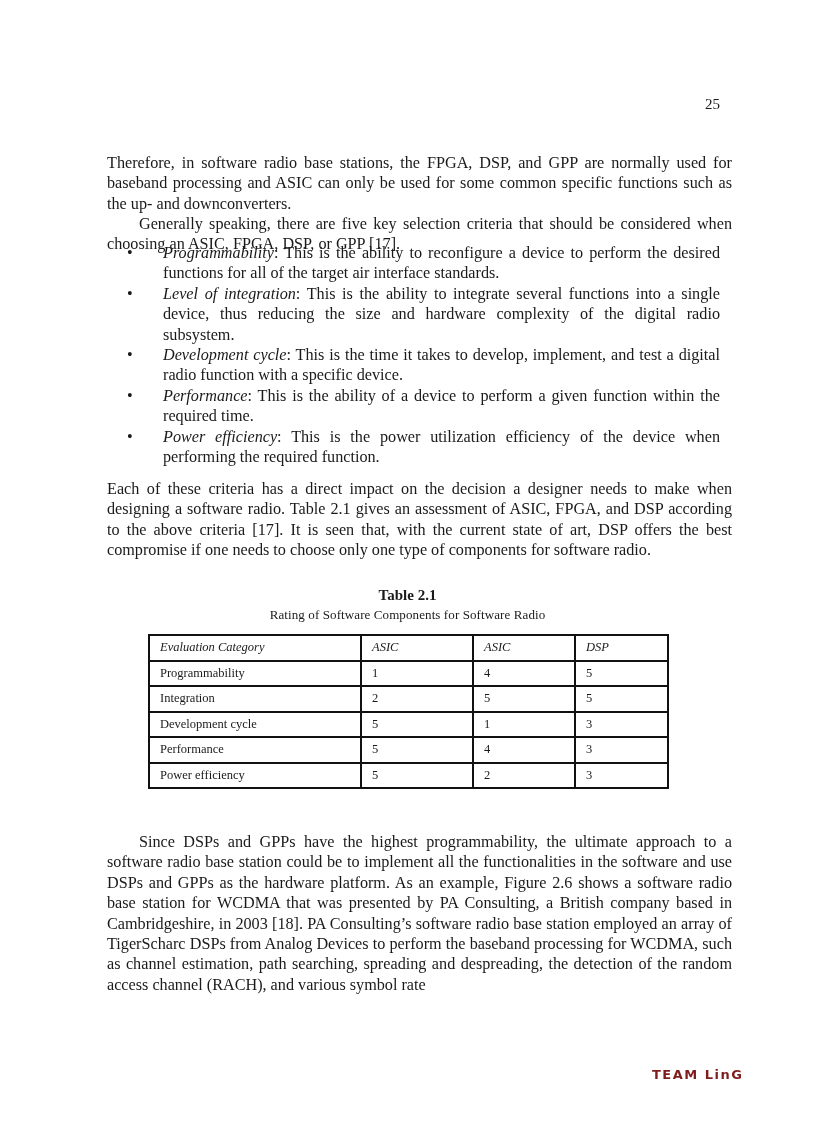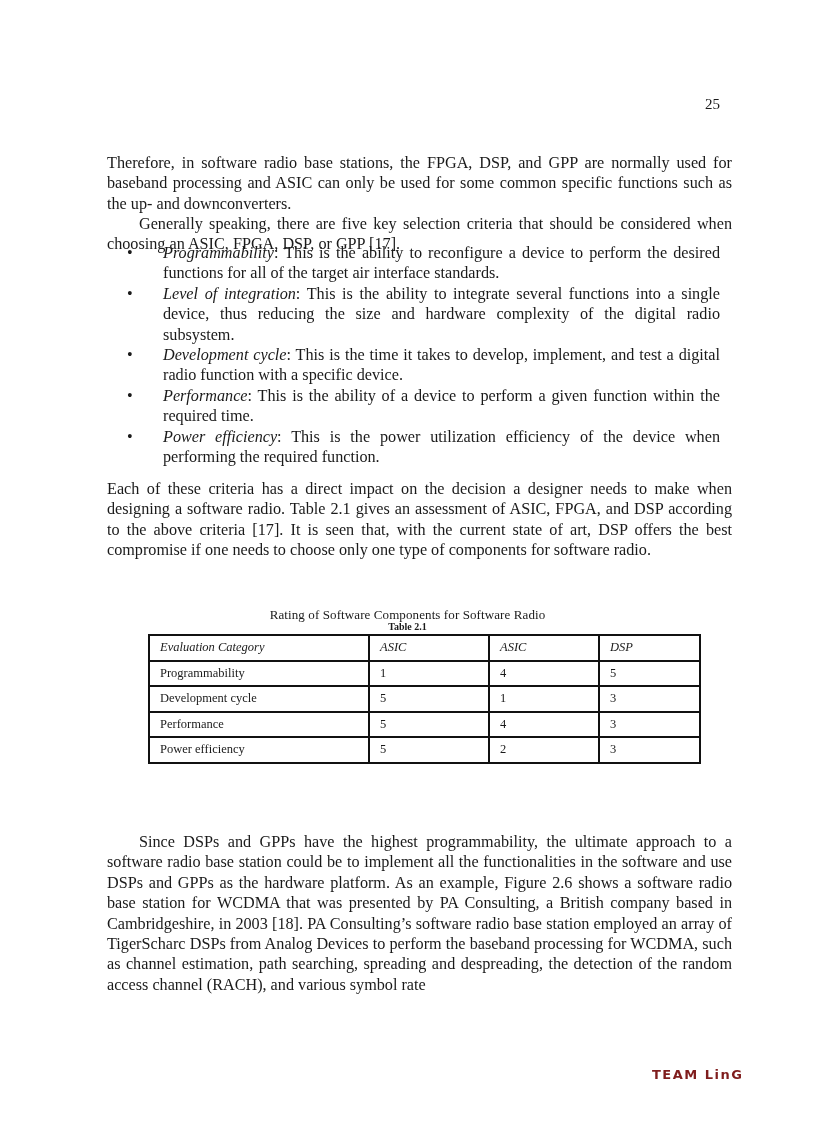--- a/index.html
+++ b/index.html
@@ -13,24 +13,24 @@
   .indent { text-indent: 32px; }
   .p1 { top: 141px; }
   .p2 { top: 202px; }
   ul.criteria { position: absolute; left: 95px; top: 243px; width: 625px; margin: 0; padding: 0; list-style: none;
                 font-size: 16.2px; line-height: 20.4px; }
   ul.criteria li { position: relative; padding-left: 68px; text-align: justify; }
   ul.criteria li .bullet { position: absolute; left: 32px; top: 0; }
   ul.criteria li em { font-style: italic; }
   .p3 { top: 467px; }
   .caption { position: absolute; left: 95px; width: 625px; text-align: center; }
-  .cap-num { top: 587px; font-weight: bold; font-size: 10px; margin-top: 34px; }
+  .cap-num { top: 587px; font-weight: bold; font-size: 15px; }
   .cap-title { top: 607px; font-size: 13px; letter-spacing: 0.1px; }
   table.rating { position: absolute; left: 148px; top: 634px; border-collapse: collapse; font-size: 12.5px; }
-  table.rating td { border: 2px solid #111; height: 23.5px; padding: 0 8px 0 10px; vertical-align: middle; }
+  table.rating td { border: 2px solid #111; height: 23.5px; padding: 0 0 0 10px; vertical-align: middle; }
   table.rating td.c0 { width: 200px; }
   table.rating td.c1 { width: 100px; margin-left: 43px; }
   table.rating td.c2 { width: 90px; }
   table.rating td.c3 { width: 81px; }
   table.rating tr.head td { font-style: italic; }
   .p4 { top: 820px; }
   .watermark { position: absolute; left: 652px; top: 1067px; font-family: "DejaVu Sans", sans-serif; font-weight: bold;
                font-size: 13px; letter-spacing: 1.5px; color: #7f1d1d; }
 </style>
 </head>
@@ -64,20 +64,26 @@
     <td class="c2">ASIC</td>
     <td class="c3">DSP</td>
   </tr>
   <tr>
     <td class="c0">Programmability</td>
     <td class="c1">1</td>
     <td class="c2">4</td>
     <td class="c3">5</td>
   </tr>
   <tr>
+    <td class="c0">Integration</td>
+    <td class="c1">2</td>
+    <td class="c2">5</td>
+    <td class="c3">5</td>
+  </tr>
+  <tr>
     <td class="c0">Development cycle</td>
     <td class="c1">5</td>
     <td class="c2">1</td>
     <td class="c3">3</td>
   </tr>
   <tr>
     <td class="c0">Performance</td>
     <td class="c1">5</td>
     <td class="c2">4</td>
     <td class="c3">3</td>

